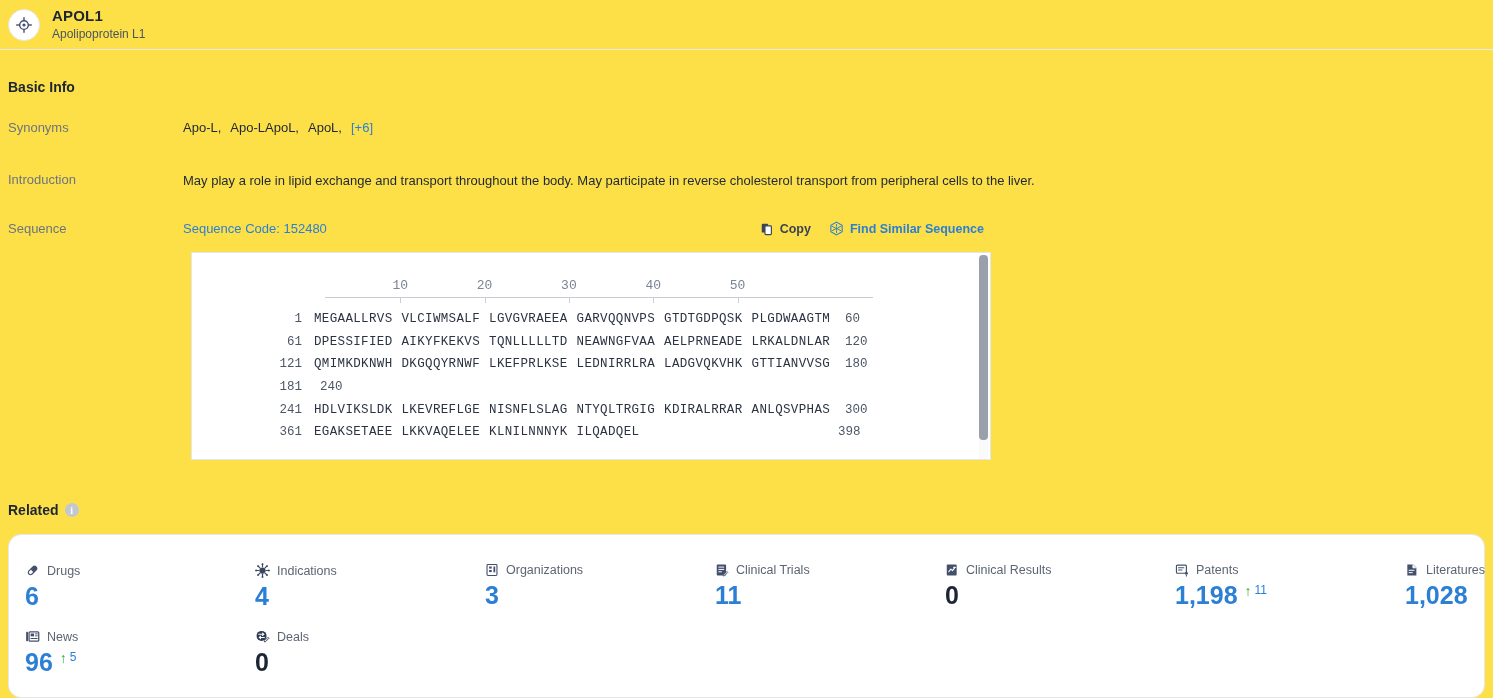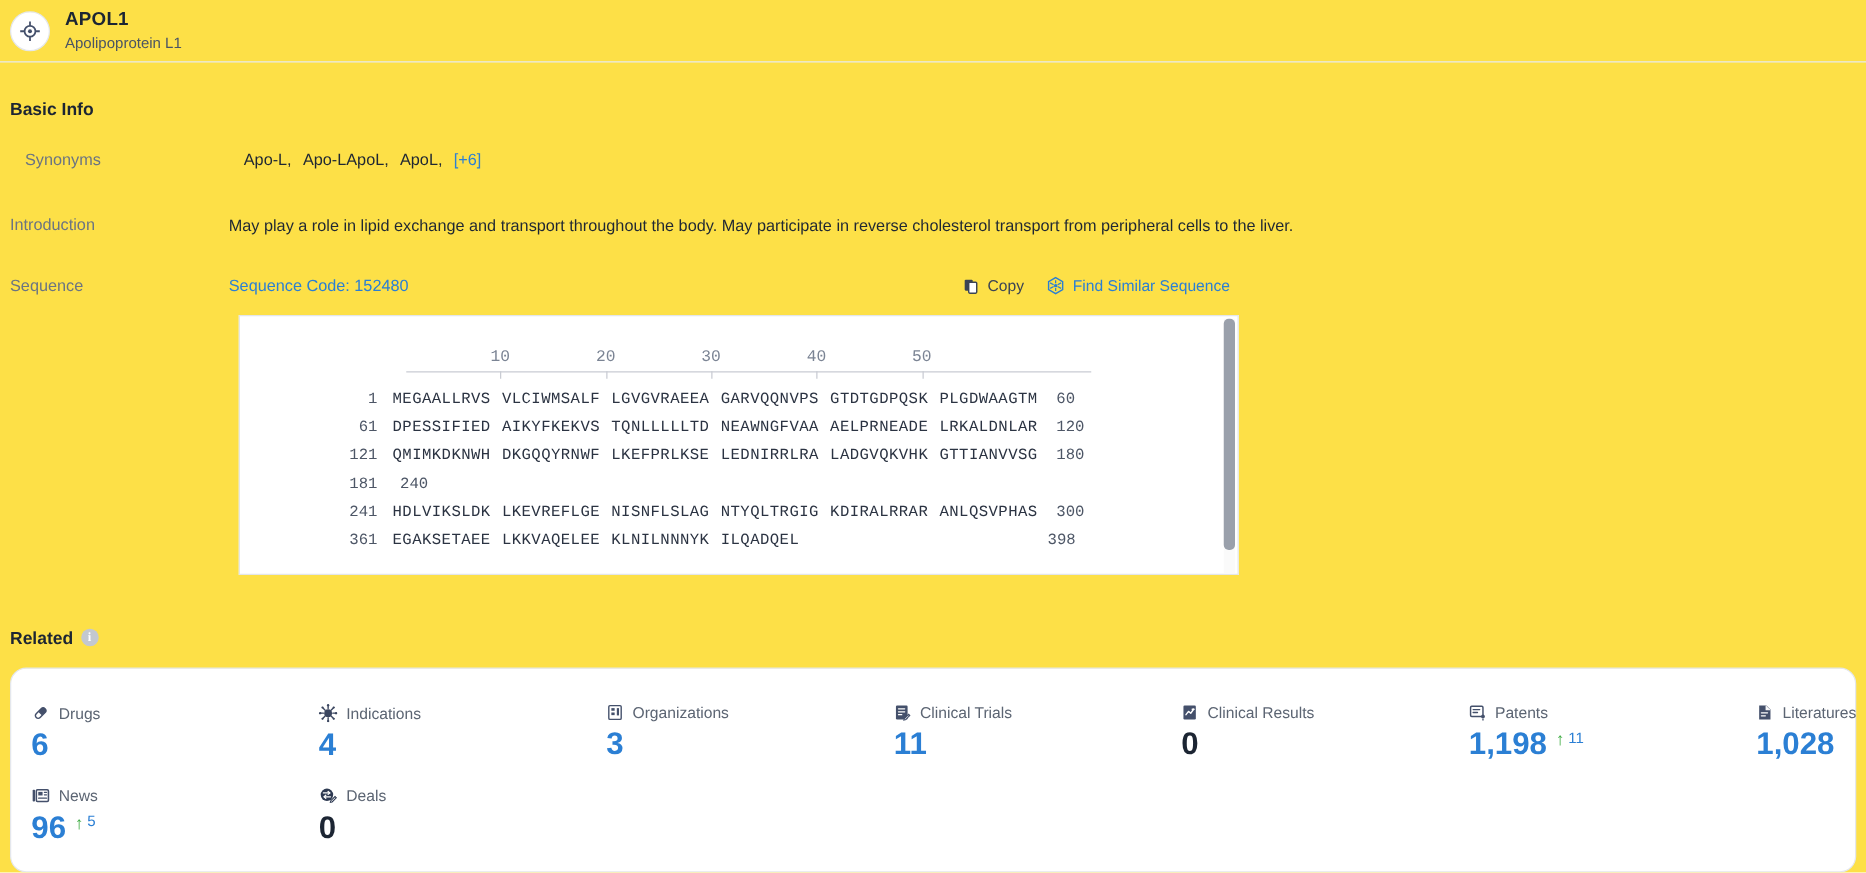--- a/index.html
+++ b/index.html
@@ -41,38 +41,38 @@
   #basic-info-title { position:absolute; left:0; top:79px; }
 
   .row { position: absolute; display: flex; }
   .row-label {
     width: 183px; min-width:183px;
     padding-left: 8px;
     font-size: 13px; color: #6b7482;
   }
   .row-value { font-size: 13px; color: #1f2733; }
 
-  #row-synonyms { top: 120px; left: 12px; }
+  #row-synonyms { top: 120px; left: 0; }
   #row-intro    { top: 172px; left: 0; }
   #row-sequence { top: 221px; left: 0; width: 1493px; }
 
   .syn-list { display: flex; align-items: baseline; }
   .syn { margin-right: 9px; font-size: 13px; color:#1f2733; white-space: nowrap; }
   .syn-more { color: #2b7fd4; font-size: 13px; cursor: pointer; }
 
   .intro-text { font-size: 13px; color: #1f2733; line-height: 1.4; max-width: 1100px; }
 
   
   .seq-head {
     display: flex;
     align-items: center;
     width: 801px;
   }
   .seq-code { font-size: 13px; color: #2b7fd4; cursor: pointer; }
-  .seq-actions { margin-left: auto; display: flex; align-items: center; gap: 18px; }
+  .seq-actions { margin-left: auto; display: flex; align-items: center; gap: 18px; font-weight: bold; }
   .seq-action { display: flex; align-items: center; gap: 6px; font-size: 12.5px; cursor: pointer; }
   .seq-action.copy { color: #3b4454; }
   .seq-action.similar { color: #2b7fd4; }
 
   .seq-box {
     position: absolute;
     left: 191px; top: 252px;
     width: 800px; height: 208px;
     border: 1px solid #e3e6ea;
     background: #fff;

